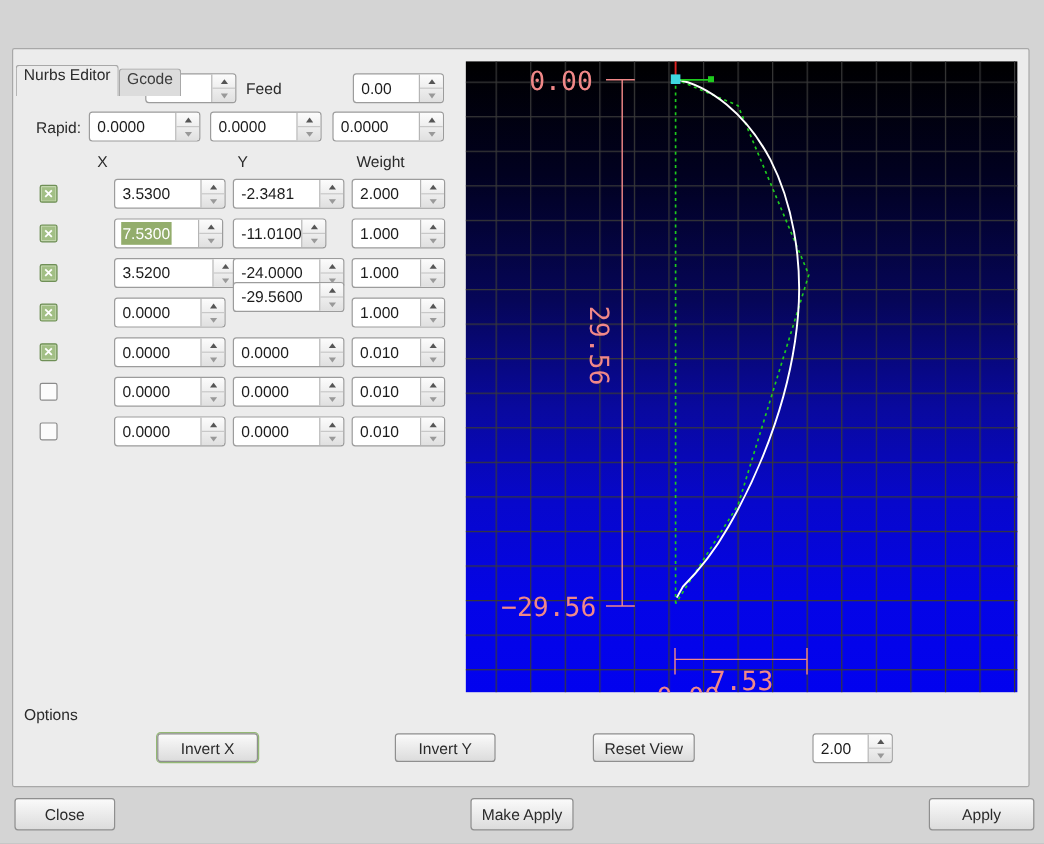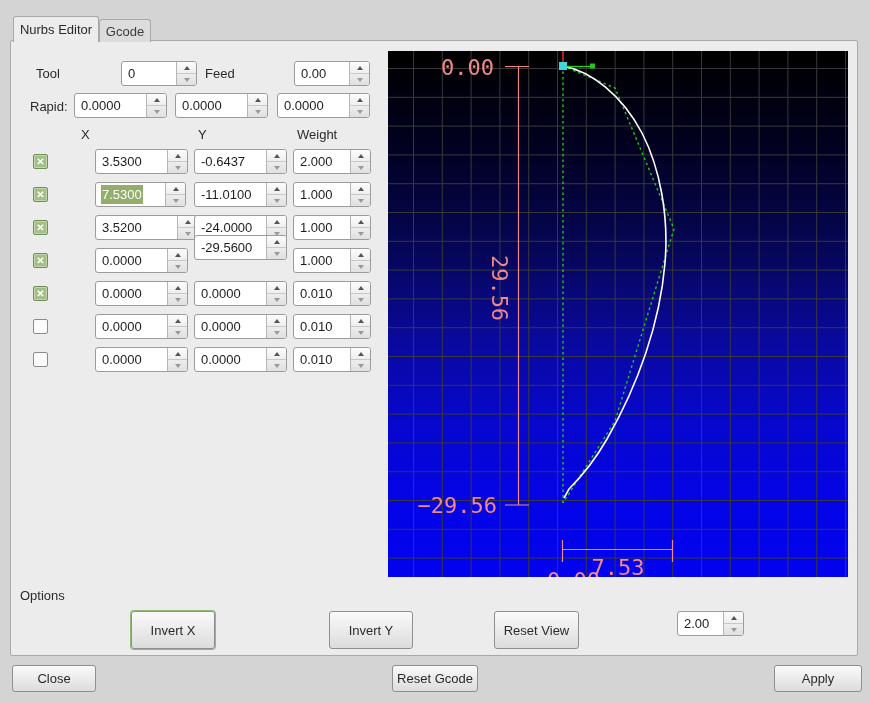--- a/index.html
+++ b/index.html
@@ -2,22 +2,22 @@
 <html><head>
 <meta charset="utf-8">
 <style>
   html,body{margin:0;padding:0;background:#bfbfbf;}
   .win{position:relative;width:870px;height:703px;background:#d4d4d4;
        font-family:"Liberation Sans",sans-serif;font-size:13px;color:#2a2a2a;
        overflow:hidden;border-right:1px solid #b5b5b5;border-bottom:1px solid #b5b5b5;}
   
   .frame{position:absolute;left:10px;top:40px;width:846px;height:614px;
          background:#ececec;border:1px solid #a8a8a8;border-radius:2px;}
-  .tab{position:absolute;display:flex;align-items:center;justify-content:center;
-       border:1px solid #a8a8a8;border-bottom:none;border-radius:3px 3px 0 0;}
+  .tab{position:absolute;display:flex;align-items:flex-start;justify-content:center;
+       border:1px solid #a8a8a8;border-bottom:none;border-radius:3px 3px 0 0;margin-top:38px;}
   .tab.active{left:13px;top:16px;width:84px;height:25px;background:#ececec;z-index:3;}
   .tab.inactive{left:99px;top:19px;width:50px;height:22px;background:#dcdcdc;color:#3c3c3c;z-index:1;}
   .lbl{position:absolute;white-space:nowrap;}
   .bold{font-weight:normal;}
   
   .spin{position:absolute;height:25px;background:#fff;border:1px solid #9c9c9c;
         border-radius:3px;display:flex;box-sizing:border-box;overflow:hidden;}
   .sv{flex:1;padding-left:6px;line-height:23px;color:#1c1c1c;white-space:nowrap;overflow:hidden;}
   .sv .sel{background:#93ad6c;color:#fff;padding:2px 1px;}
   .sb{width:19px;border-left:1px solid #b5b5b5;background:linear-gradient(#fcfcfc,#e0e0e0);
@@ -28,21 +28,21 @@
       border-bottom:4px solid #555;}
   .ad{width:0;height:0;border-left:3.5px solid transparent;border-right:3.5px solid transparent;
       border-top:4px solid #999;}
   
   .cb{position:absolute;width:15px;height:15px;box-sizing:border-box;background:#fbfbfb;
       border:1px solid #8b8b8b;border-radius:2px;display:flex;align-items:center;justify-content:center;
       font-size:10px;font-weight:bold;color:transparent;}
   .cb.checked{background:#a2bf85;border-color:#6f8f57;color:#fff;box-shadow:inset 0 0 0 1px #c3d6ae;}
   .cb.checked::after{content:"\2715";}
   
-  .btn{position:absolute;height:38px;box-sizing:border-box;background:linear-gradient(#fafafa,#dcdcdc);
+  .btn{position:absolute;height:24px;box-sizing:border-box;background:linear-gradient(#fafafa,#dcdcdc);
        border:1px solid #8f8f8f;border-radius:3px;display:flex;align-items:center;justify-content:center;
        color:#2a2a2a;}
   .btn.focus{box-shadow:0 0 0 1px #93b874;}
   .bbtn{height:27px;}
   
   .plot{position:absolute;left:388px;top:51px;width:460px;height:526px;display:block;}
   .dimtext{font-family:"DejaVu Sans Mono",monospace;fill:#f08888;}
 </style>
 </head>
 <body>
@@ -127,21 +127,21 @@
       <span class="sb">
         <i>
           <span class="au"></span>
         </i>
         <i>
           <span class="ad"></span>
         </i>
       </span>
     </div>
   <div class="spin" style="left:194px;top:149px;width:93px">
-      <span class="sv">-0.6437</span>
+      <span class="sv">-2.3481</span>
       <span class="sb">
         <i>
           <span class="au"></span>
         </i>
         <i>
           <span class="ad"></span>
         </i>
       </span>
     </div>
   <div class="spin" style="left:293px;top:149px;width:78px">
@@ -161,21 +161,21 @@
       <span class="sv" style="padding-left:5px"><span class="sel">7.5300</span></span>
       <span class="sb">
         <i>
           <span class="au"></span>
         </i>
         <i>
           <span class="ad"></span>
         </i>
       </span>
     </div>
-  <div class="spin" style="left:194px;top:182px;width:93px">
+  <div class="spin" style="left:194px;top:182px;width:78px">
       <span class="sv">-11.0100</span>
       <span class="sb">
         <i>
           <span class="au"></span>
         </i>
         <i>
           <span class="ad"></span>
         </i>
       </span>
     </div>
@@ -428,19 +428,19 @@
         <i>
           <span class="ad"></span>
         </i>
       </span>
   </div>
 
   <div class="btn bbtn" style="left:12px;top:665px;width:84px">
     <span>Close</span>
   </div>
   <div class="btn bbtn" style="left:392px;top:665px;width:86px">
-    <span>Reset Gcode</span>
+    <span>Make Apply</span>
   </div>
   <div class="btn bbtn" style="left:774px;top:665px;width:88px">
     <span>Apply</span>
   </div>
 
 </div>
 
 </body></html>

